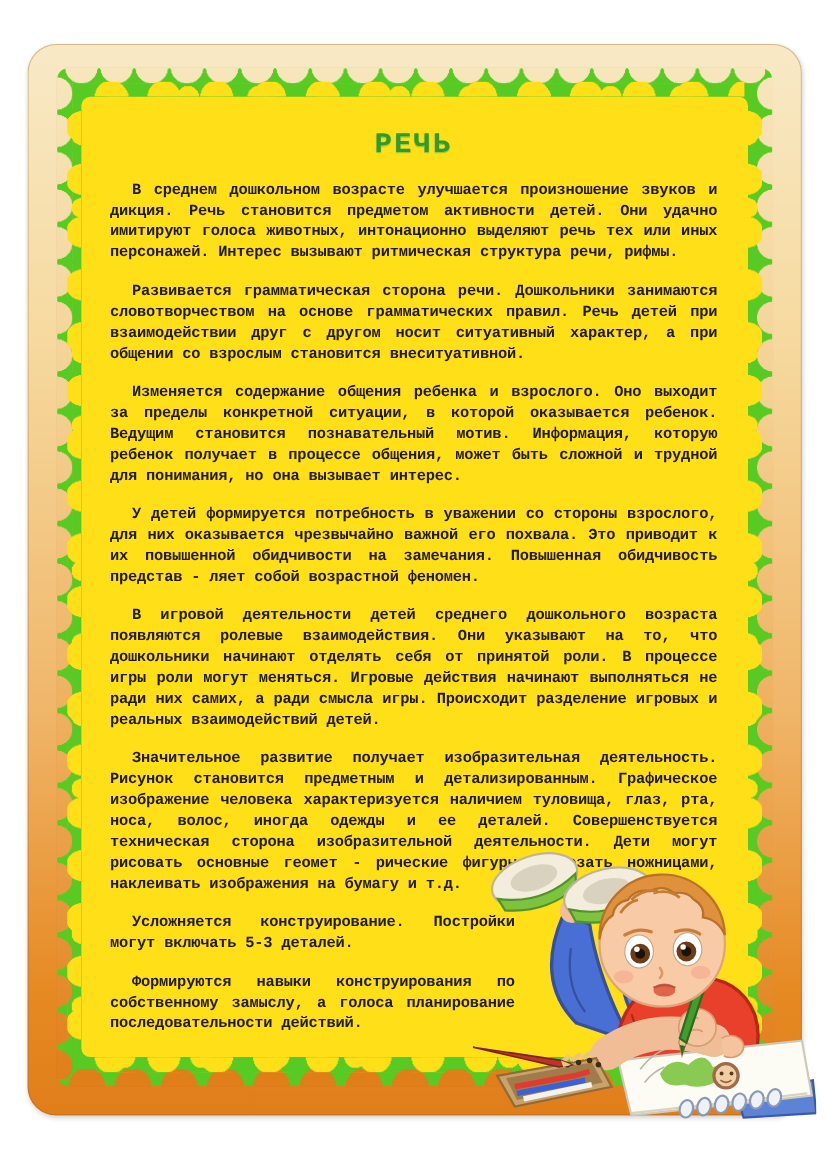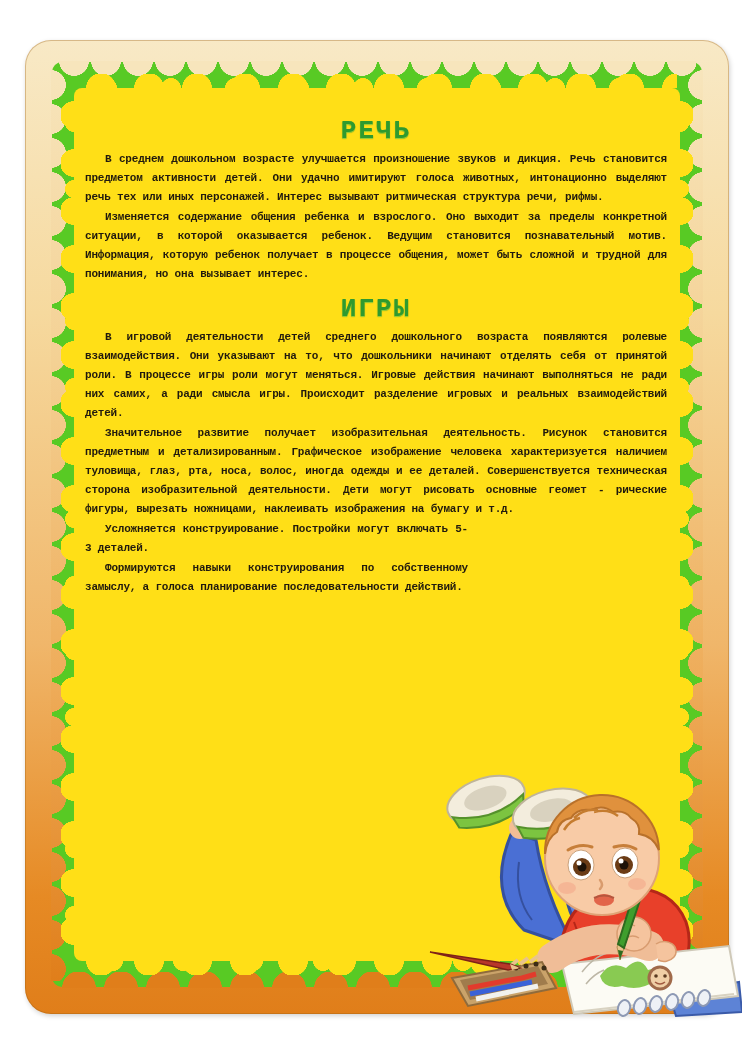--- a/index.html
+++ b/index.html
@@ -55,21 +55,21 @@
      -webkit-mask:radial-gradient(circle 14px at 0px 24px,#000 98%,transparent 100%) 0 0/13px 48px repeat-y,
                   radial-gradient(circle 9px at 0px 10px,#000 98%,transparent 100%) 0 22px/13px 66px repeat-y;
              mask:radial-gradient(circle 14px at 0px 24px,#000 98%,transparent 100%) 0 0/13px 48px repeat-y,
                   radial-gradient(circle 9px at 0px 10px,#000 98%,transparent 100%) 0 22px/13px 66px repeat-y;}
 
   
   .content{position:absolute;left:84px;top:106px;width:584px;color:#211a0e;}
   .sec-title{margin:8px 0 2px;text-align:center;color:#2f9a2f;font-size:26px;line-height:34px;
              font-weight:bold;letter-spacing:2px;text-shadow:0 1px 0 #9acd32,0 1px 1px rgba(30,90,20,.5);}
   .sec-title.mid{margin:10px 0 4px;line-height:30px;}
-  .content p{margin:1px;font-size:11px;line-height:19px;font-weight:bold;text-align:justify;
+  .content p{margin:16px;font-size:14px;line-height:19px;font-weight:bold;text-align:justify;
              text-indent:20px;letter-spacing:-0.2px;}
   .img-spacer{float:right;width:200px;height:185px;}
 
   
   .illu{position:absolute;left:424px;top:762px;width:318px;height:256px;}
 </style>
 </head>
 <body>
 
 <div class="page">
@@ -86,25 +86,26 @@
         <div class="ys ys-left"></div>
         <div class="ys ys-right"></div>
       </div>
     </div>
   </div>
 
   <div class="content">
     <section>
       <h2 class="sec-title">РЕЧЬ</h2>
       <p>В среднем дошкольном возрасте улучшается произношение звуков и дикция. Речь становится предметом активности детей. Они удачно имитируют голоса животных, интонационно выделяют речь тех или иных персонажей. Интерес вызывают ритмическая структура речи, рифмы.</p>
+      <p>Развивается грамматическая сторона речи. Дошкольники занимаются словотворчеством на основе грамматических правил. Речь детей при взаимодействии друг с другом носит ситуативный характер, а при общении со взрослым становится внеситуативной.</p>
       <p>Изменяется содержание общения ребенка и взрослого. Оно выходит за пределы конкретной ситуации, в которой оказывается ребенок. Ведущим становится познавательный мотив. Информация, которую ребенок получает в процессе общения, может быть сложной и трудной для понимания, но она вызывает интерес.</p>
+      <p>У детей формируется потребность в уважении со стороны взрослого, для них оказывается чрезвычайно важной его похвала. Это приводит к их повышенной обидчивости на замечания. Повышенная обидчивость представ - ляет собой возрастной феномен.</p>
     </section>
 
     <section>
-      <h2 class="sec-title mid">ИГРЫ</h2>
       <p>В игровой деятельности детей среднего дошкольного возраста появляются ролевые взаимодействия. Они указывают на то, что дошкольники начинают отделять себя от принятой роли. В процессе игры роли могут меняться. Игровые действия начинают выполняться не ради них самих, а ради смысла игры. Происходит разделение игровых и реальных взаимодействий детей.</p>
     </section>
 
     <section>
       <p>Значительное развитие получает изобразительная деятельность. Рисунок становится предметным и детализированным. Графическое изображение человека характеризуется наличием туловища, глаз, рта, носа, волос, иногда одежды и ее деталей. Совершенствуется техническая сторона изобразительной деятельности. Дети могут рисовать основные геомет - рические фигуры, вырезать ножницами, наклеивать изображения на бумагу и т.д.</p>
       <div class="img-spacer"></div>
       <p>Усложняется конструирование. Постройки могут включать 5-3 деталей.</p>
       <p>Формируются навыки конструирования по собственному замыслу, а голоса планирование последовательности действий.</p>
     </section>
   </div>

